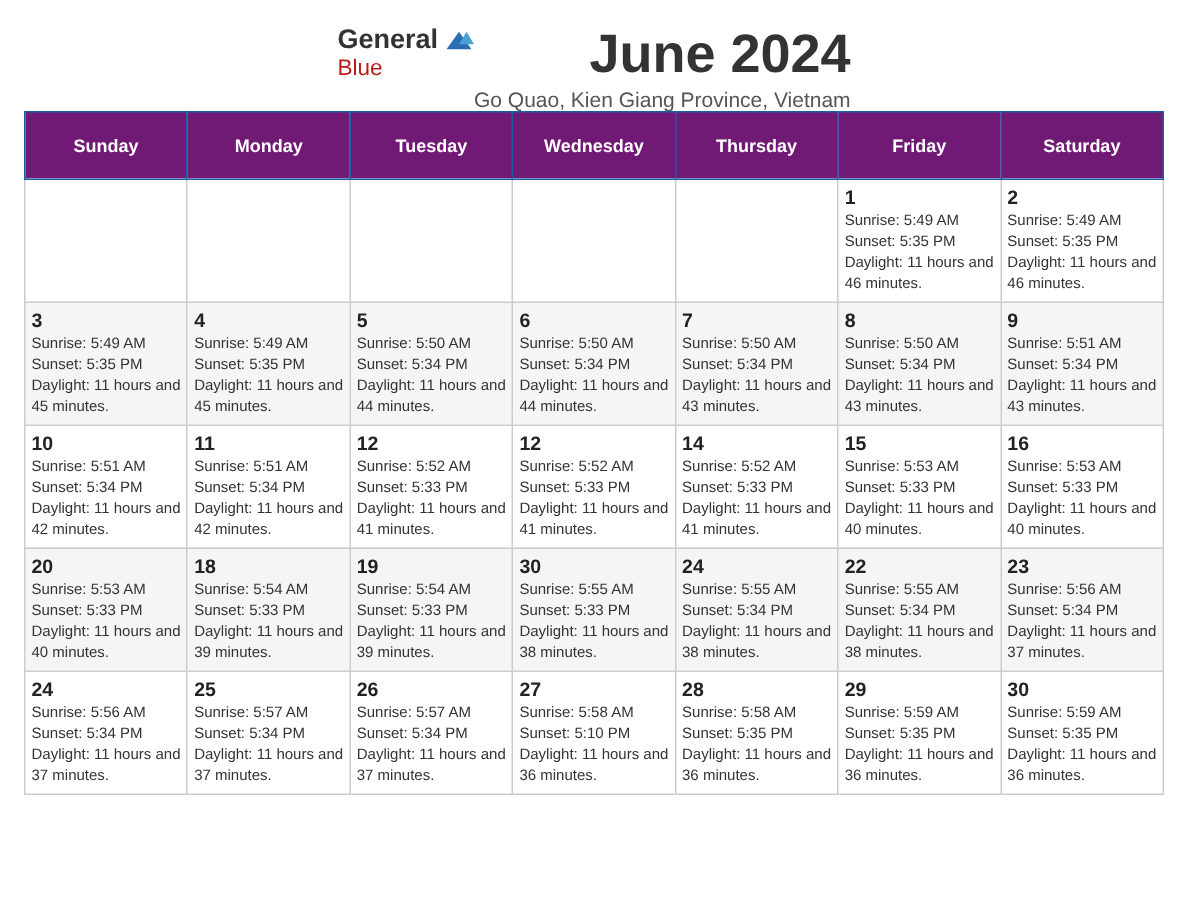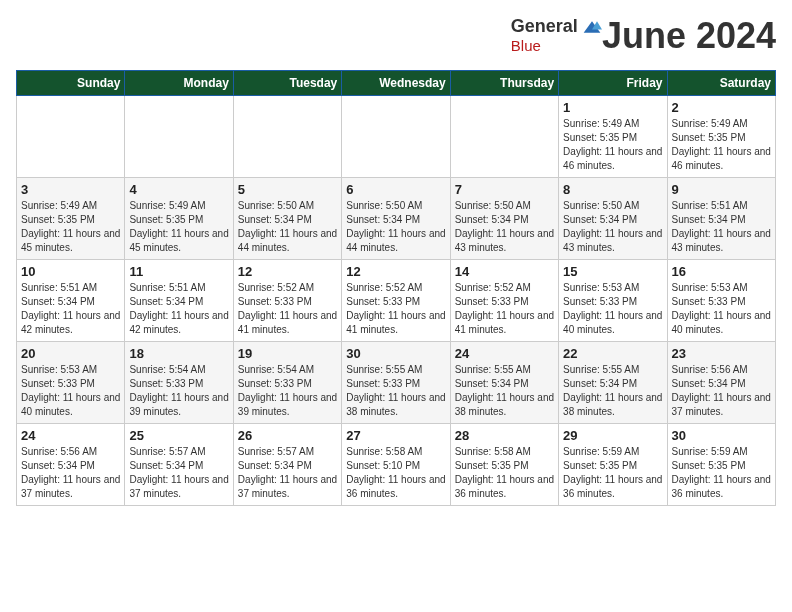--- a/index.html
+++ b/index.html
@@ -6,22 +6,22 @@
     body {
       font-family: Arial, sans-serif;
       background: #fff;
       width: 792px;
       min-height: 612px;
       padding: 16px;
     }
     .header {
       display: flex;
       align-items: flex-start;
-      justify-content: flex-end;
-      margin-bottom: 14px;
+      justify-content: center;
+      margin-bottom: 0;
     }
     .logo {
       display: flex;
       flex-direction: column;
       align-items: flex-start;
     }
     .logo-text {
       display: flex;
       align-items: center;
       gap: 2px;
@@ -55,24 +55,24 @@
       color: #555;
       margin-top: 2px;
     }
     .calendar {
       width: 100%;
       border-collapse: collapse;
       border: 1px solid #ccc;
       font-size: 11px;
     }
     .calendar th {
-      background-color: #14532d;
+      background-color: #701a75;
       color: #fff;
-      padding: 5px 4px;
-      text-align: right;
+      padding: 15px 4px;
+      text-align: center;
       font-size: 12px;
       font-weight: bold;
       border: 1px solid #1a5da5;
     }
     .calendar td {
       border: 1px solid #ccc;
       vertical-align: top;
       padding: 4px;
       height: 80px;
       width: 108px;
@@ -106,20 +106,21 @@
       <span class="logo-general">General</span>
       <svg class="logo-icon" viewBox="0 0 24 18" xmlns="http://www.w3.org/2000/svg">
         <polygon points="12,2 22,16 2,16" fill="#2a6db5"></polygon>
         <polygon points="18,2 24,12 12,12" fill="#4a9fd5"></polygon>
       </svg>
     </div>
     <span class="logo-blue">Blue</span>
   </div>
   <div class="title-block">
     <div class="month-title">June 2024</div>
+    <div class="location">Go Quao, Kien Giang Province, Vietnam</div>
   </div>
 </div>
 
 <table class="calendar">
   <thead>
     <tr>
     <th>Sunday</th>
         <th>Monday</th>
         <th>Tuesday</th>
         <th>Wednesday</th>

